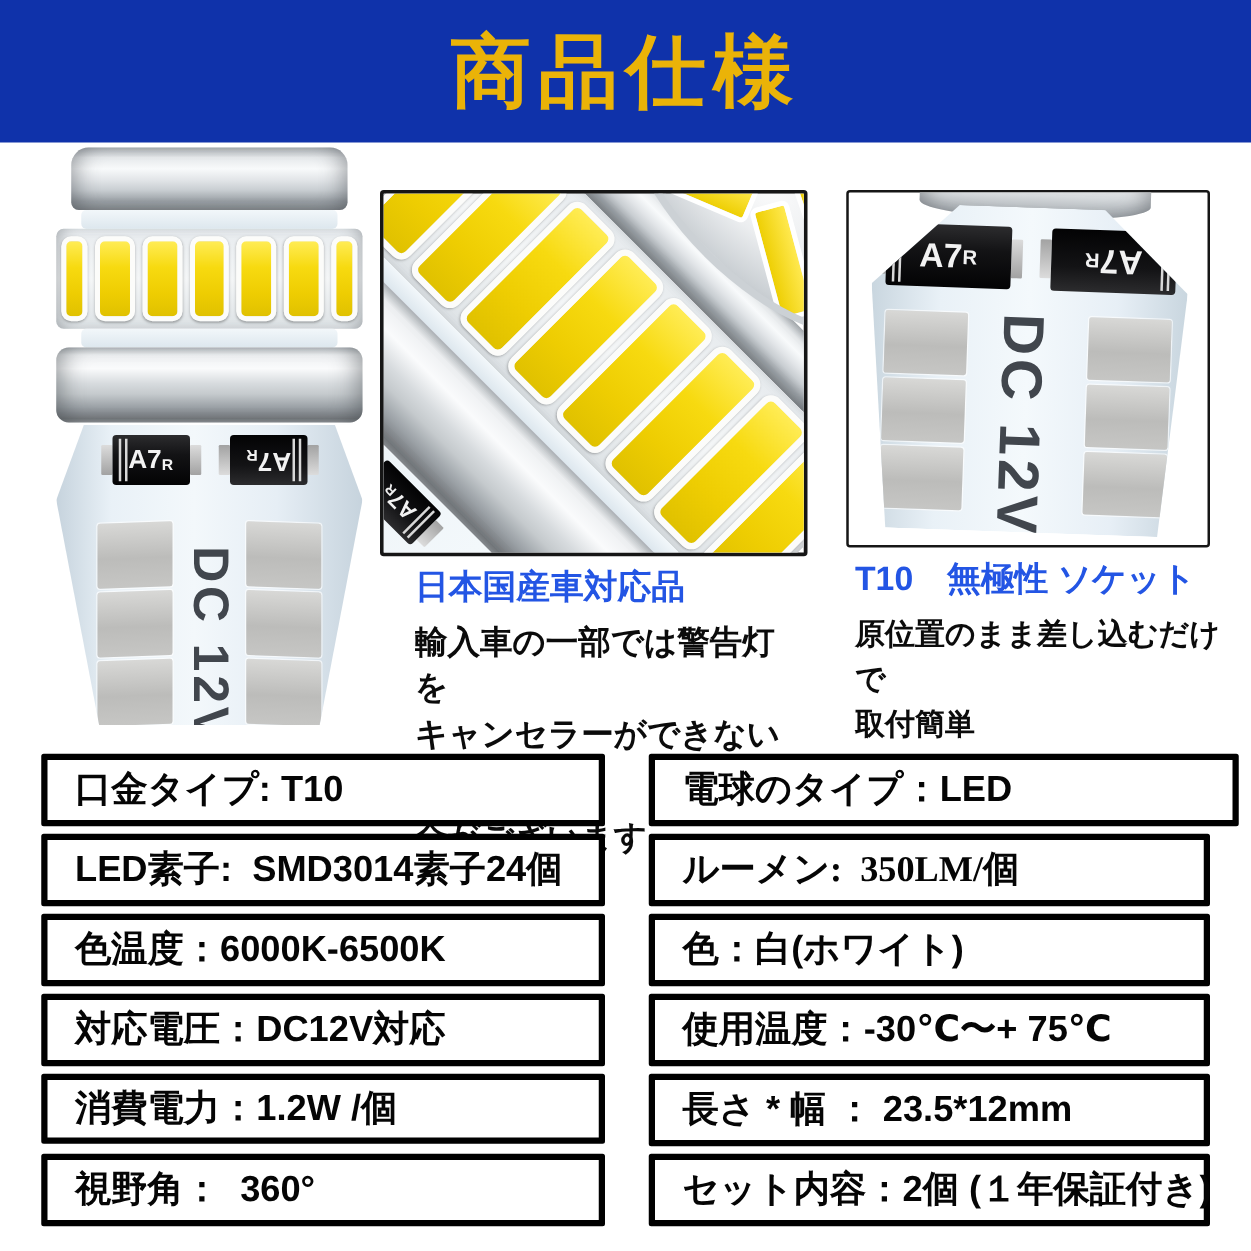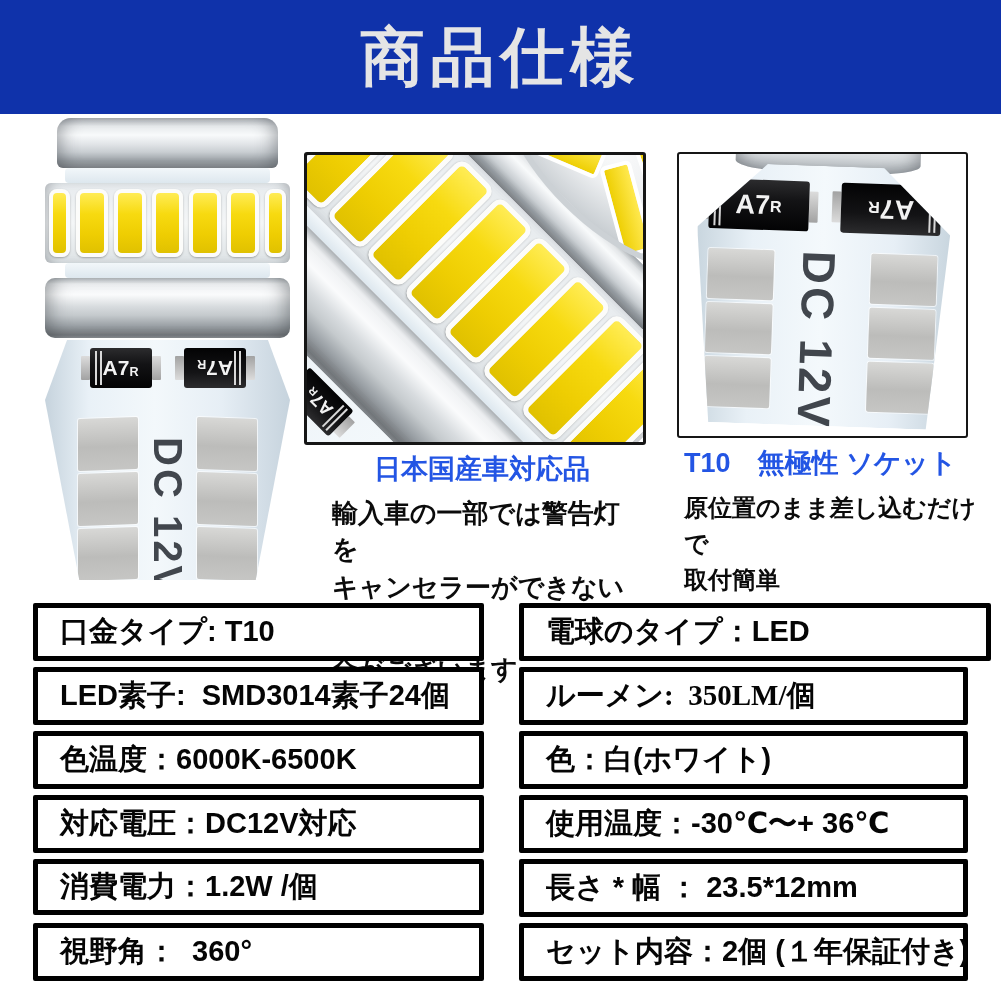--- a/index.html
+++ b/index.html
@@ -4,21 +4,21 @@
 <style>
   html,body{margin:0;padding:0;background:#ffffff;}
   *{box-sizing:border-box;}
   .page{position:relative;width:1001px;height:1001px;background:#ffffff;overflow:hidden;
         font-family:"Liberation Sans","DejaVu Sans",sans-serif;}
   .abs{position:absolute;}
 
   
   .banner{position:absolute;left:0;top:0;width:1001px;height:114px;background:#0f32aa;
           display:flex;align-items:center;justify-content:center;}
-  .banner h1{margin:16px;color:#e5e5e5;font-size:64px;font-weight:bold;letter-spacing:6px;text-align:right;}
+  .banner h1{margin:16px;color:#eab308;font-size:64px;font-weight:bold;letter-spacing:6px;text-align:right;}
 
   
   .chrome-cap{background:linear-gradient(180deg,#aeb3b7 0%,#e6e9eb 16%,#f8fafb 34%,#e2e5e8 52%,
               #c9ced2 68%,#999fa4 86%,#83888c 100%);
               border-radius:14px 14px 6px 6px;
               box-shadow:inset 14px 0 18px -10px rgba(60,65,70,.45),inset -14px 0 18px -10px rgba(60,65,70,.45);}
   .chrome-ring{background:linear-gradient(180deg,#b8bdc1 0%,#eef0f2 10%,#fafbfc 28%,#d7dbde 48%,
                #c5cacd 62%,#9aa0a5 80%,#75797d 95%,#8e9296 100%);
                border-radius:10px;
                box-shadow:inset 16px 0 20px -12px rgba(60,65,70,.5),inset -16px 0 20px -12px rgba(60,65,70,.5);}
@@ -217,21 +217,21 @@
         <div class="pad f3pad" style="left:12px;top:194px;"></div>
         <div class="pad f3pad" style="left:175px;top:86px;"></div>
         <div class="pad f3pad" style="left:175px;top:140px;"></div>
         <div class="pad f3pad" style="left:175px;top:194px;"></div>
         <div class="abs dcmark" style="left:41px;top:146px;width:170px;height:48px;font-size:46px;">DC 12V</div>
       </div>
     </div>
   </div>
 
   <div class="abs" style="left:332px;top:451px;width:300px;">
-    <div class="cap-title" style="font-size:27px;text-align:center;">日本国産車対応品</div>
+    <div class="cap-title" style="font-size:27px;text-align:left;">日本国産車対応品</div>
     <div style="margin-top:8px;">
       <div class="cap-line" style="font-size:26px;line-height:36px;">輸入車の一部では警告灯を</div>
       <div class="cap-line" style="font-size:26px;line-height:41px;">キャンセラーができない場</div>
       <div class="cap-line" style="font-size:26px;line-height:41px;">合がございます.</div>
     </div>
   </div>
 
   <div class="abs" style="left:684px;top:445px;width:300px;">
     <div class="cap-title" style="font-size:27px;">T10　無極性 ソケット</div>
     <div style="margin-top:9px;">
@@ -243,17 +243,17 @@
   <div class="spec-box" style="left:33px;top:603px;width:451px;height:58px;">口金タイプ: T10</div>
   <div class="spec-box" style="left:33px;top:667px;width:451px;height:58px;">LED素子:  SMD3014素子24個</div>
   <div class="spec-box" style="left:33px;top:731px;width:451px;height:58px;">色温度：6000K-6500K</div>
   <div class="spec-box" style="left:33px;top:795px;width:451px;height:58px;">対応電圧：DC12V対応</div>
   <div class="spec-box" style="left:33px;top:859px;width:451px;height:56px;">消費電力：1.2W /個</div>
   <div class="spec-box" style="left:33px;top:923px;width:451px;height:58px;">視野角：  360°</div>
 
   <div class="spec-box" style="left:519px;top:603px;width:472px;height:58px;">電球のタイプ：LED</div>
   <div class="spec-box" style="left:519px;top:667px;width:449px;height:58px;font-family:Liberation Serif, serif;">ルーメン:  350LM/個</div>
   <div class="spec-box" style="left:519px;top:731px;width:449px;height:58px;">色：白(ホワイト)</div>
-  <div class="spec-box" style="left:519px;top:795px;width:449px;height:58px;">使用温度：-30℃〜+ 36℃</div>
+  <div class="spec-box" style="left:519px;top:795px;width:449px;height:58px;">使用温度：-30℃〜+ 75℃</div>
   <div class="spec-box" style="left:519px;top:859px;width:449px;height:58px;">長さ * 幅 ： 23.5*12mm</div>
   <div class="spec-box" style="left:519px;top:923px;width:449px;height:58px;">セット内容：2個 (１年保証付き)</div>
 
 </div>
 
 </body></html>

